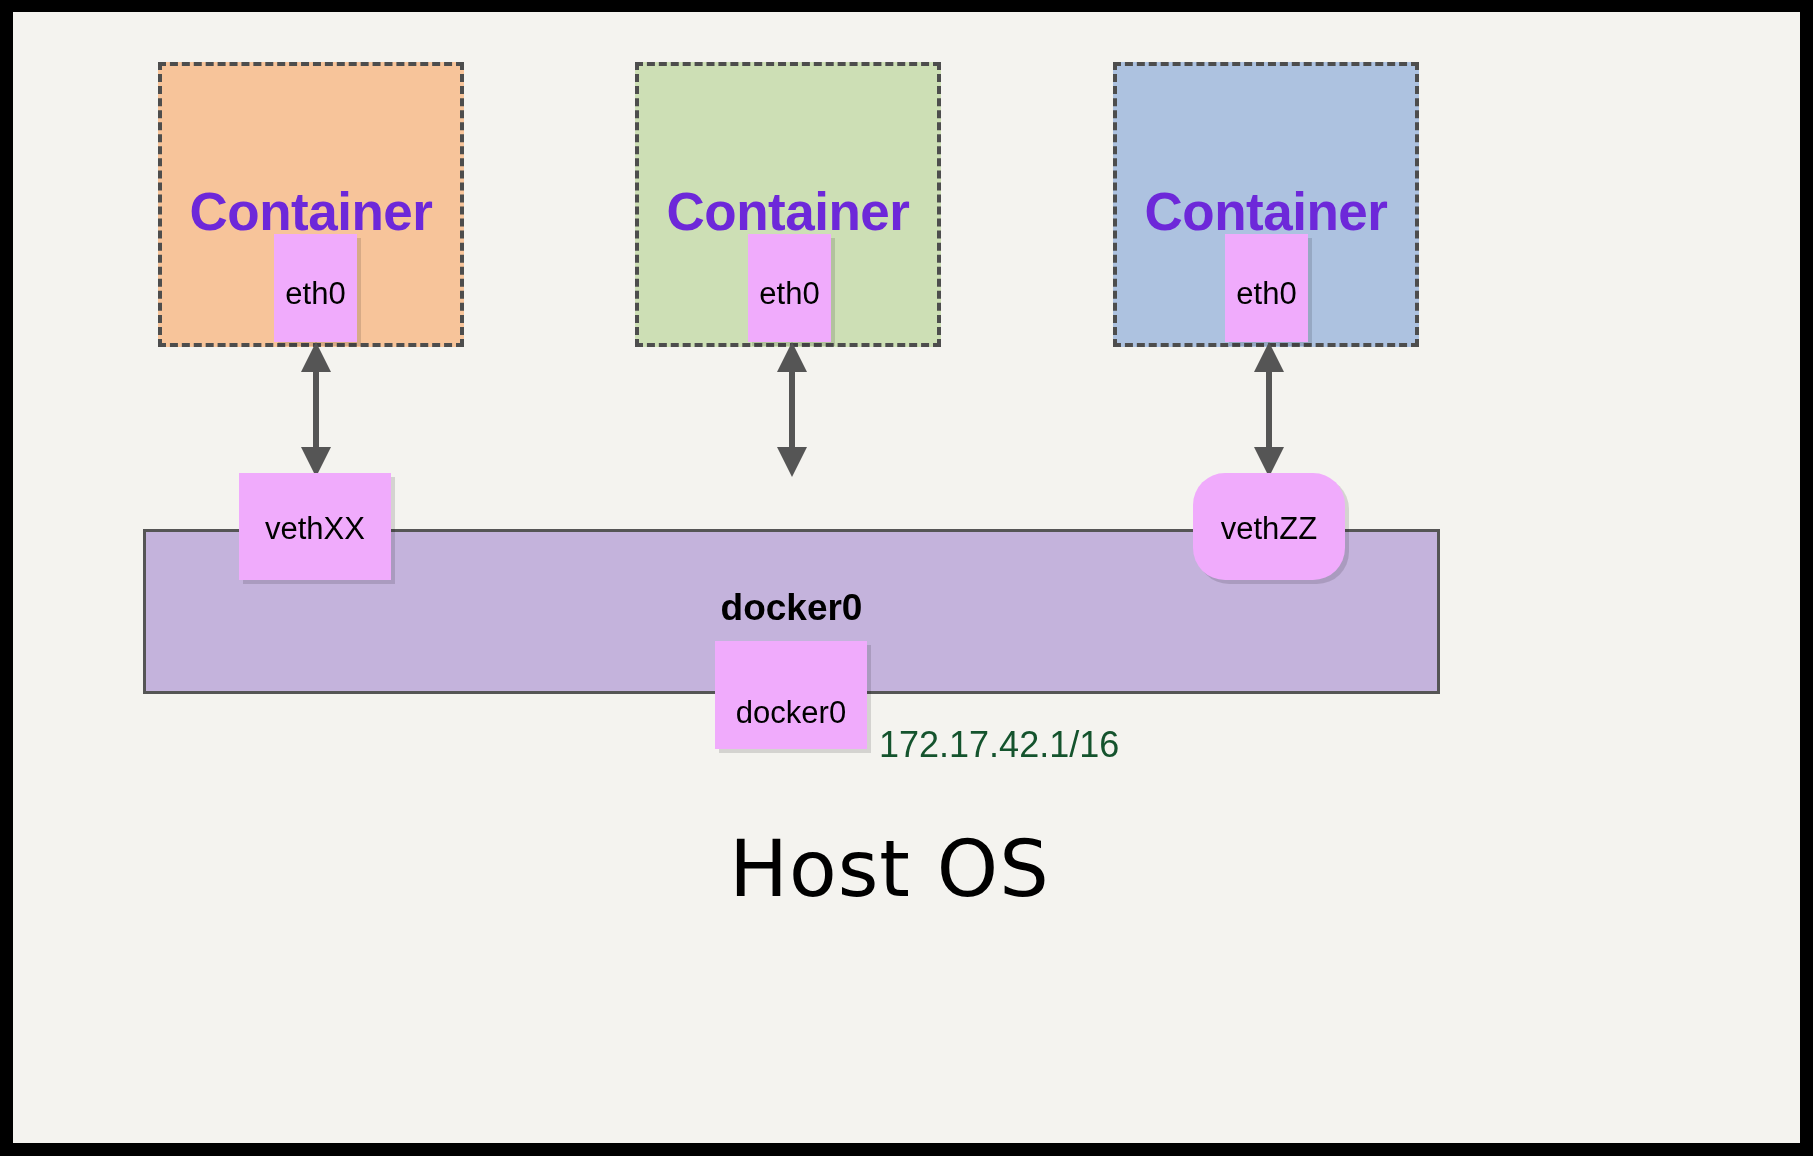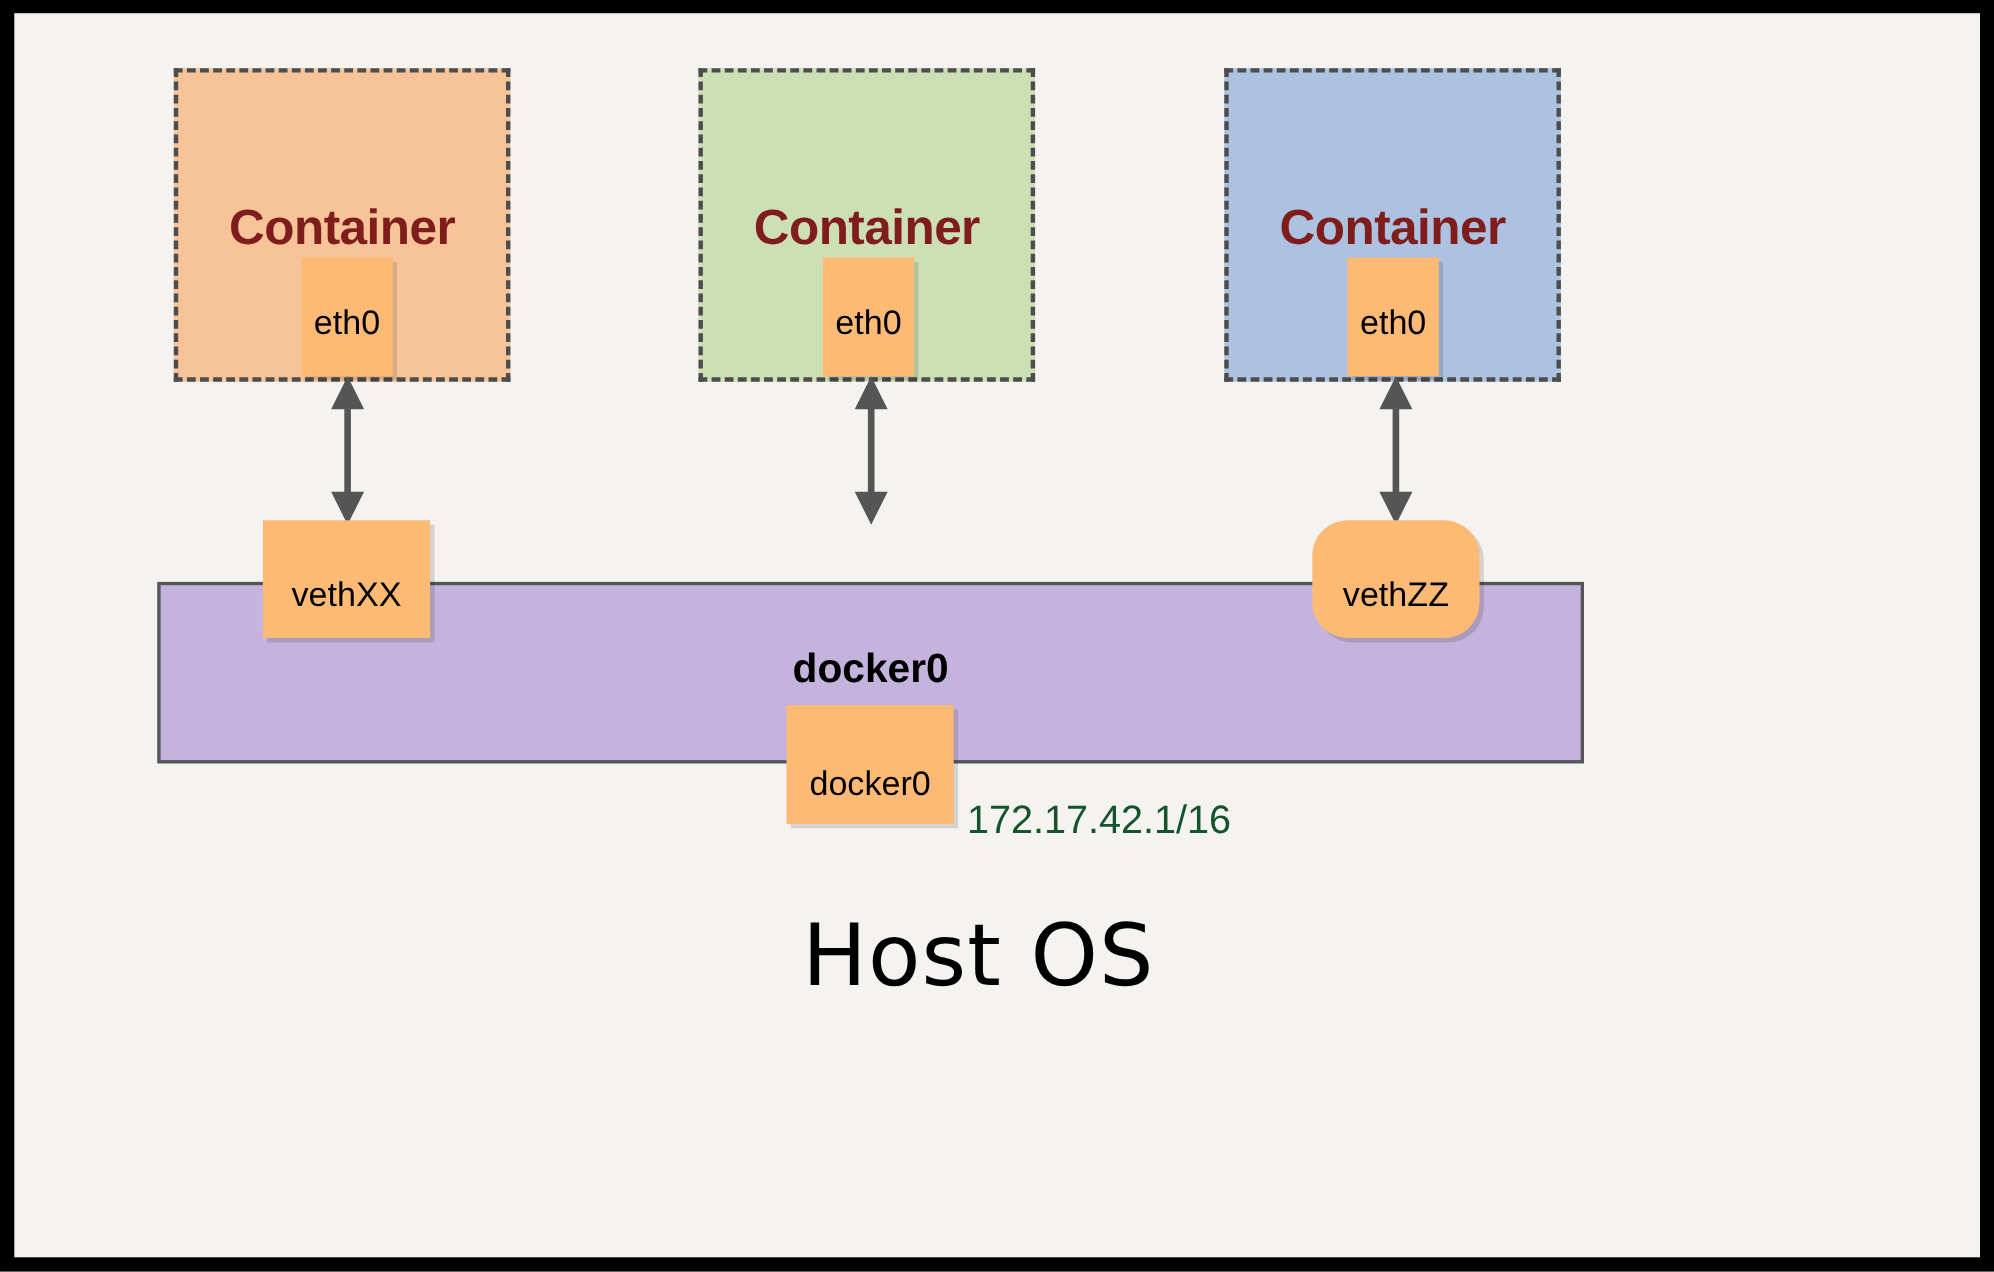--- a/index.html
+++ b/index.html
@@ -42,31 +42,31 @@
     height: 285px;
     border: 4px dashed #4d4d4d;
     box-sizing: border-box;
   }
   .container-title {
     position: absolute;
     top: 115px;
     left: 0;
     width: 100%;
     text-align: center;
-    font-size: 45px;
+    font-size: 53px;
     font-weight: bold;
-    color: #7f1d1d;
+    color: #6d28d9;
     letter-spacing: -0.5px;
     font-family: "Liberation Sans", sans-serif;
   }
 
   
   .ybox {
     position: absolute;
-    background: #fdba74;
+    background: #f0abfc;
     box-shadow: 4px 4px 0 0 rgba(0,0,0,0.13);
     box-sizing: border-box;
     color: #000000;
     font-family: "Liberation Sans", sans-serif;
   }
   .ybox-label {
     position: absolute;
     left: 0;
     width: 100%;
     text-align: center;
@@ -82,21 +82,21 @@
     top: 222px;
   }
   .eth0-box .ybox-label { top: 42px; }
 
   
   .veth-box {
     width: 152px;
     height: 107px;
     top: 461px;
   }
-  .veth-box .ybox-label { top: 38px; margin-top: 12px; }
+  .veth-box .ybox-label { top: 38px; }
 
   
   .docker0-box {
     width: 152px;
     height: 108px;
     top: 629px;
   }
   .docker0-box .ybox-label { top: 54px; }
 
   

